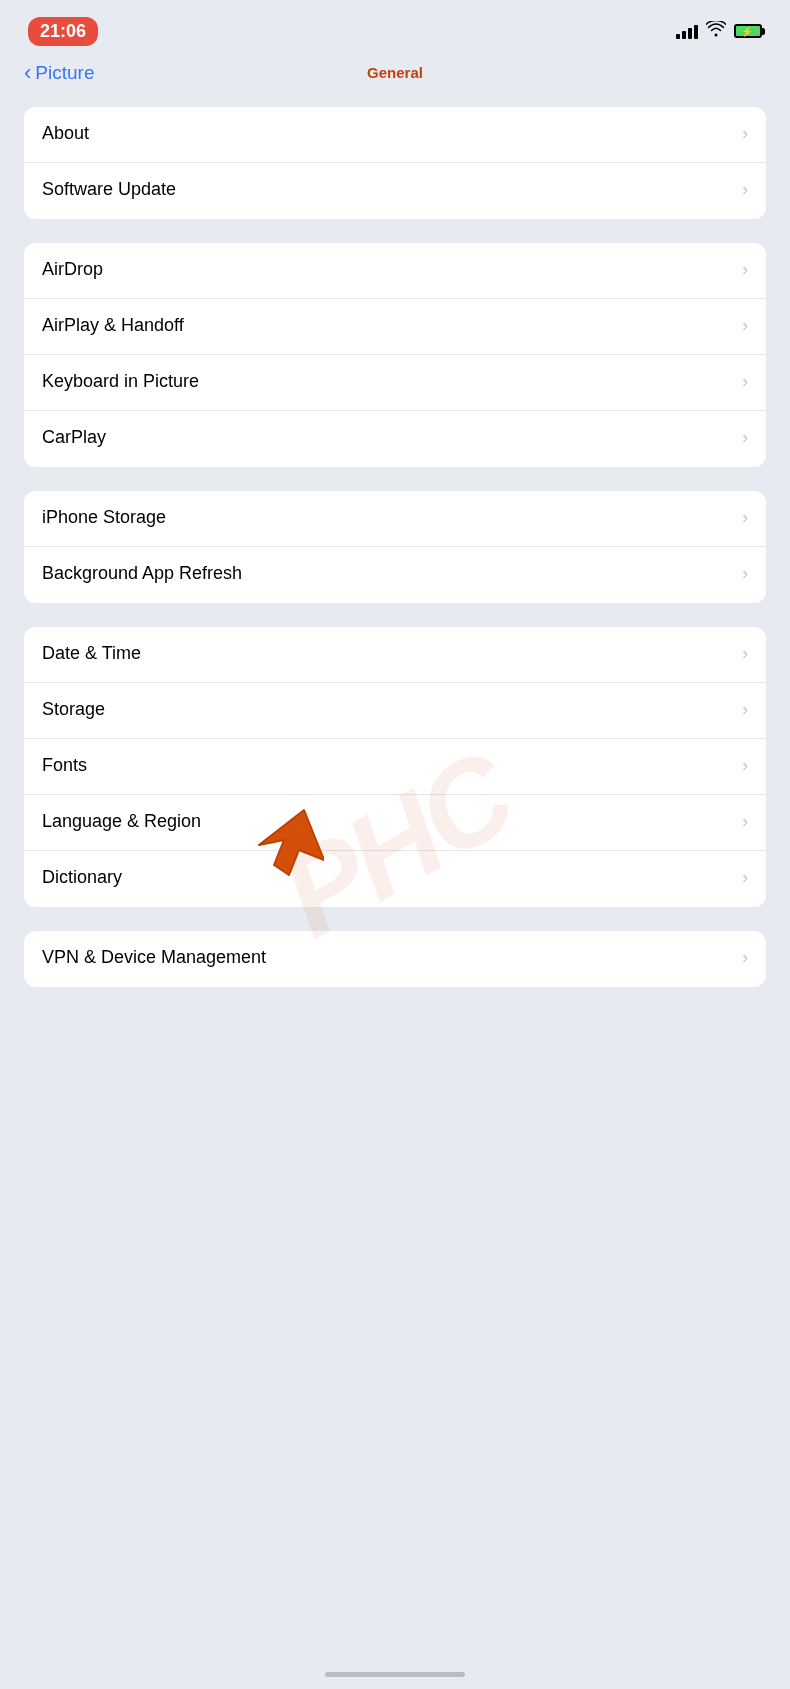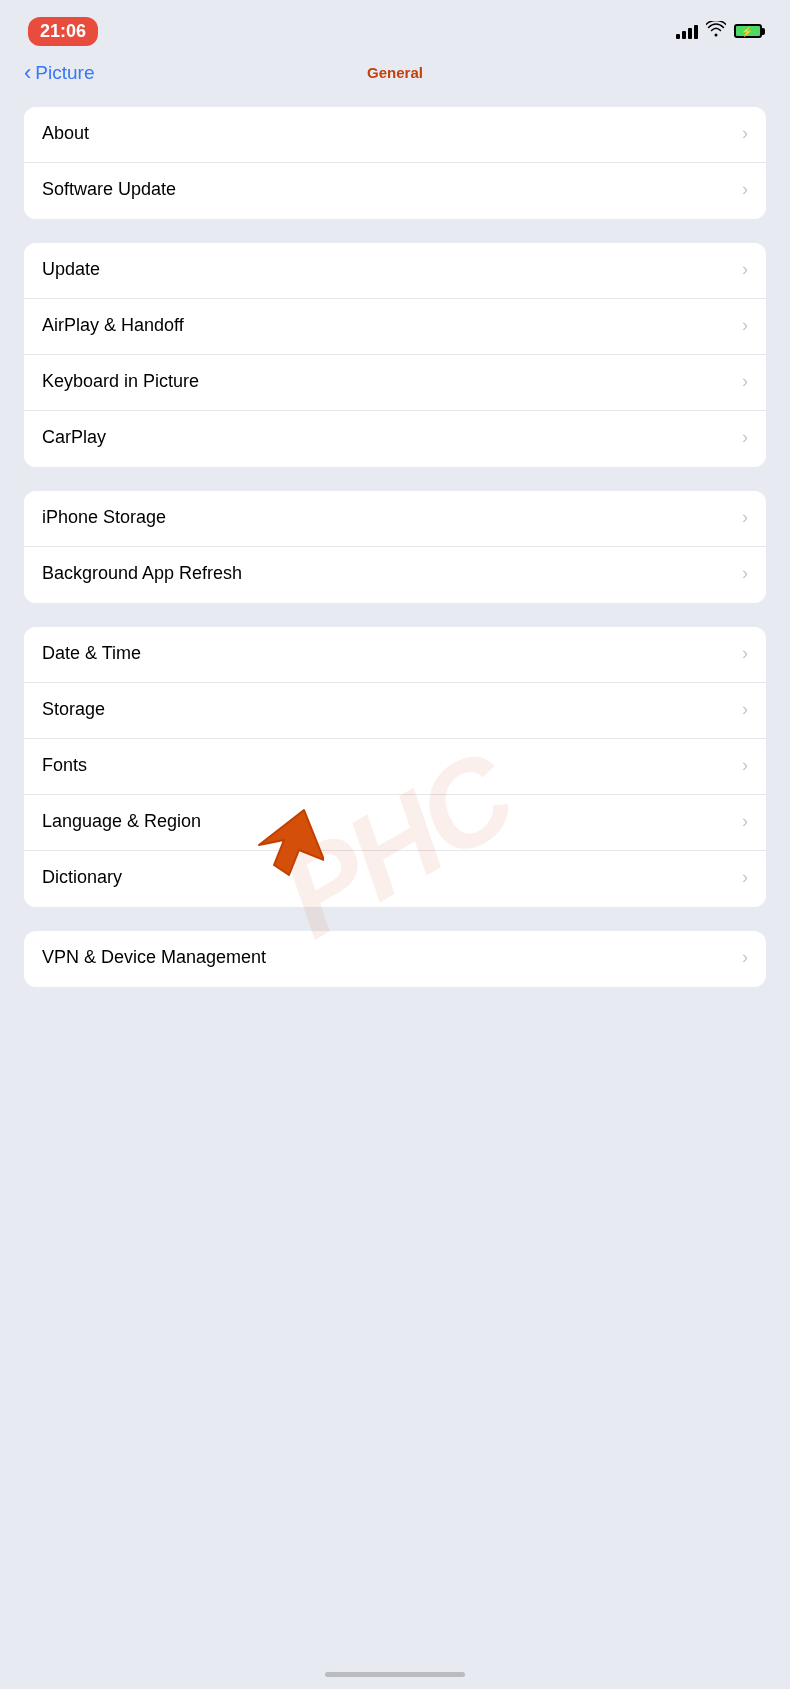--- a/index.html
+++ b/index.html
@@ -258,21 +258,21 @@
         <span class="chevron-right">›</span>
       </div>
       <div class="settings-item">
         <span class="item-label">Software Update</span>
         <span class="chevron-right">›</span>
       </div>
     </div>
 
     <div class="settings-group">
       <div class="settings-item">
-        <span class="item-label">Update</span>
+        <span class="item-label">AirDrop</span>
         <span class="chevron-right">›</span>
       </div>
       <div class="settings-item">
         <span class="item-label">AirPlay &amp; Handoff</span>
         <span class="chevron-right">›</span>
       </div>
       <div class="settings-item">
         <span class="item-label">Keyboard in Picture</span>
         <span class="chevron-right">›</span>
       </div>

